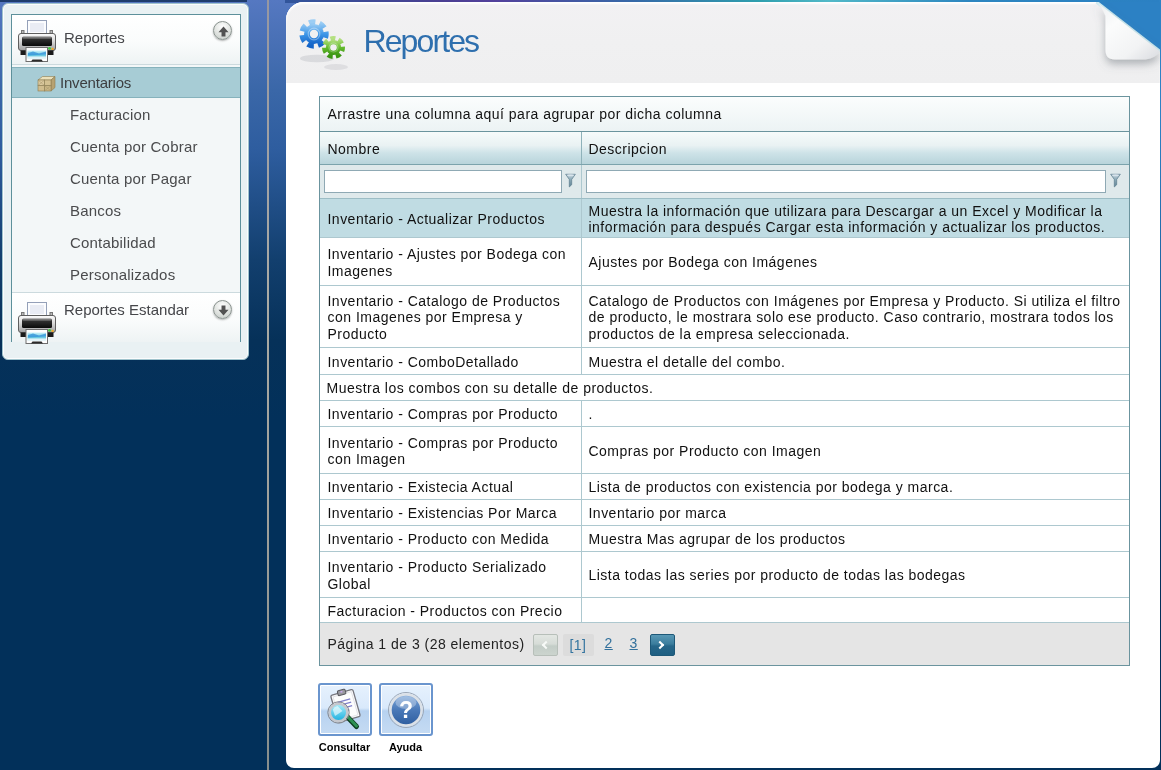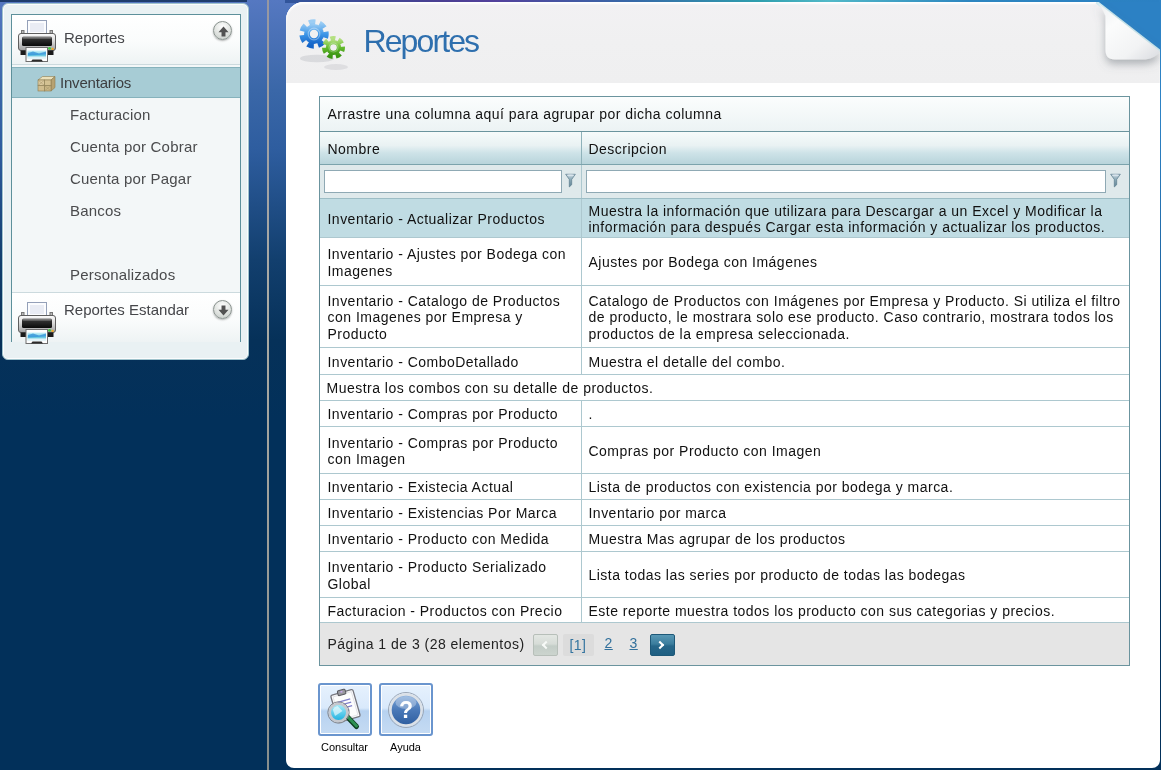--- a/index.html
+++ b/index.html
@@ -34,21 +34,21 @@
 .pcur{left:243px;width:31px;background:#dcdcdc;color:#33749f;text-align:center;line-height:22px;font-size:14px}
 .pnum{position:absolute;top:12px;color:#33719c;font-size:14px;text-decoration:underline}
 .pnext{left:330px;background:linear-gradient(180deg,#5898b5 0,#3b7d9d 45%,#266689 55%,#1f5f82 100%);border:1px solid #1d5878}
 .chev{position:absolute;left:9px;top:7px;width:6px;height:6px;border-top:2px solid #fff;border-right:2px solid #fff}
 .chl{transform:rotate(-135deg);border-color:#f7faf7}
 .chr{transform:rotate(45deg);left:6px}
 
 .fbtn{position:absolute;top:681px;width:54px;height:53px;border:2px solid #6a95ce;border-radius:3px;
 background:linear-gradient(180deg,#e6f1fd 0,#d9e9fb 47%,#b7d2f0 53%,#c5dbf3 100%);box-shadow:inset 0 0 0 1px #fff}
 #fb1{left:32px}#fb2{left:93px}
-.flab{position:absolute;top:739px;font-size:11px;font-weight:normal;color:#000;width:80px;text-align:center}
+.flab{position:absolute;top:739px;font-size:11px;font-weight:bold;color:#000;width:80px;text-align:center}
 
 #sidebar{position:absolute;left:2px;top:2.5px;width:247px;height:357.5px;background:#e9f1f3;border-radius:6px;border:1px solid #9fc3cc;box-shadow:inset 0 0 0 1px rgba(255,255,255,.8)}
 #inbox{position:absolute;left:8px;top:10px;width:230px;height:328px;border:1px solid #5d909b;background:#f3f7f8}
 #sb-h1,#sb-h2{position:absolute;left:0;width:228px;height:50px;background:linear-gradient(180deg,#ffffff 0,#fafcfc 55%,#eef3f4 100%)}
 #sb-h1{top:0;border-bottom:1px solid #ccdade}
 #sb-h2{top:277px;border-top:1px solid #ccdade;height:50px}
 .sbtitle{position:absolute;left:52px;font-size:15px;color:#45464a}
 #selrow{position:absolute;left:0;top:52px;width:228px;height:31px;background:#a7ccd5;border-top:1px solid #86b2bc;border-bottom:1px solid #86b2bc;display:flex;align-items:center}
 #selrow span{margin-left:48px;font-size:15px;color:#3c3e40;letter-spacing:-.2px}
 .sbitem{position:absolute;left:0;width:228px;height:32px;display:flex;align-items:center;font-size:15px;color:#4a4b4d}
@@ -204,21 +204,20 @@
     <div class="grow" style="height:26px">
         <div class="c1">Inventario - Producto con Medida</div>
         <div class="c2">Muestra Mas agrupar de los productos</div>
       </div>
     <div class="grow" style="height:46px">
         <div class="c1">Inventario - Producto Serializado<br>Global</div>
         <div class="c2">Lista todas las series por producto de todas las bodegas</div>
       </div>
     <div class="grow" style="height:25px">
         <div class="c1">Facturacion - Productos con Precio</div>
-        <div class="c2">Este reporte muestra todos los producto con sus categorias y precios.</div>
       </div>
     <div class="pgr">Página 1 de 3 (28 elementos)
       <span class="pbtn pprev">
           <i class="chev chl"></i>
         </span>
       <span class="pbtn pcur">[1]</span>
       <span class="pnum" style="left:285px">2</span>
       <span class="pnum" style="left:310px">3</span>
       <span class="pbtn pnext">
           <i class="chev chr"></i>
@@ -296,20 +295,23 @@
       </div>
     <div class="sbitem" style="top:115.5px">
         <span>Cuenta por Cobrar</span>
       </div>
     <div class="sbitem" style="top:179.5px">
         <span>Bancos</span>
       </div>
     <div class="sbitem" style="top:147.5px">
         <span>Cuenta por Pagar</span>
       </div>
+    <div class="sbitem" style="top:211.5px">
+        <span>Contabilidad</span>
+      </div>
     <div class="sbitem" style="top:243.5px">
         <span>Personalizados</span>
       </div>
     <div id="sb-h2">
         <svg class="prsvg" width="38" height="42" viewBox="0 0 38 42">
 <rect x="9.5" y="0.5" width="19" height="14.5" fill="#fbfcfe" stroke="#94a0b8"></rect>
 <rect x="12" y="3" width="14" height="9" fill="#e9ecf4"></rect>
 <rect x="3.5" y="10.5" width="2.5" height="4" fill="#b9b9b9" stroke="#777"></rect>
           <rect x="32" y="10.5" width="2.5" height="4" fill="#b9b9b9" stroke="#777"></rect>
 <rect x="0.5" y="13.5" width="37" height="17" rx="2.5" fill="url(#silver)" stroke="#5e5e5e"></rect>

